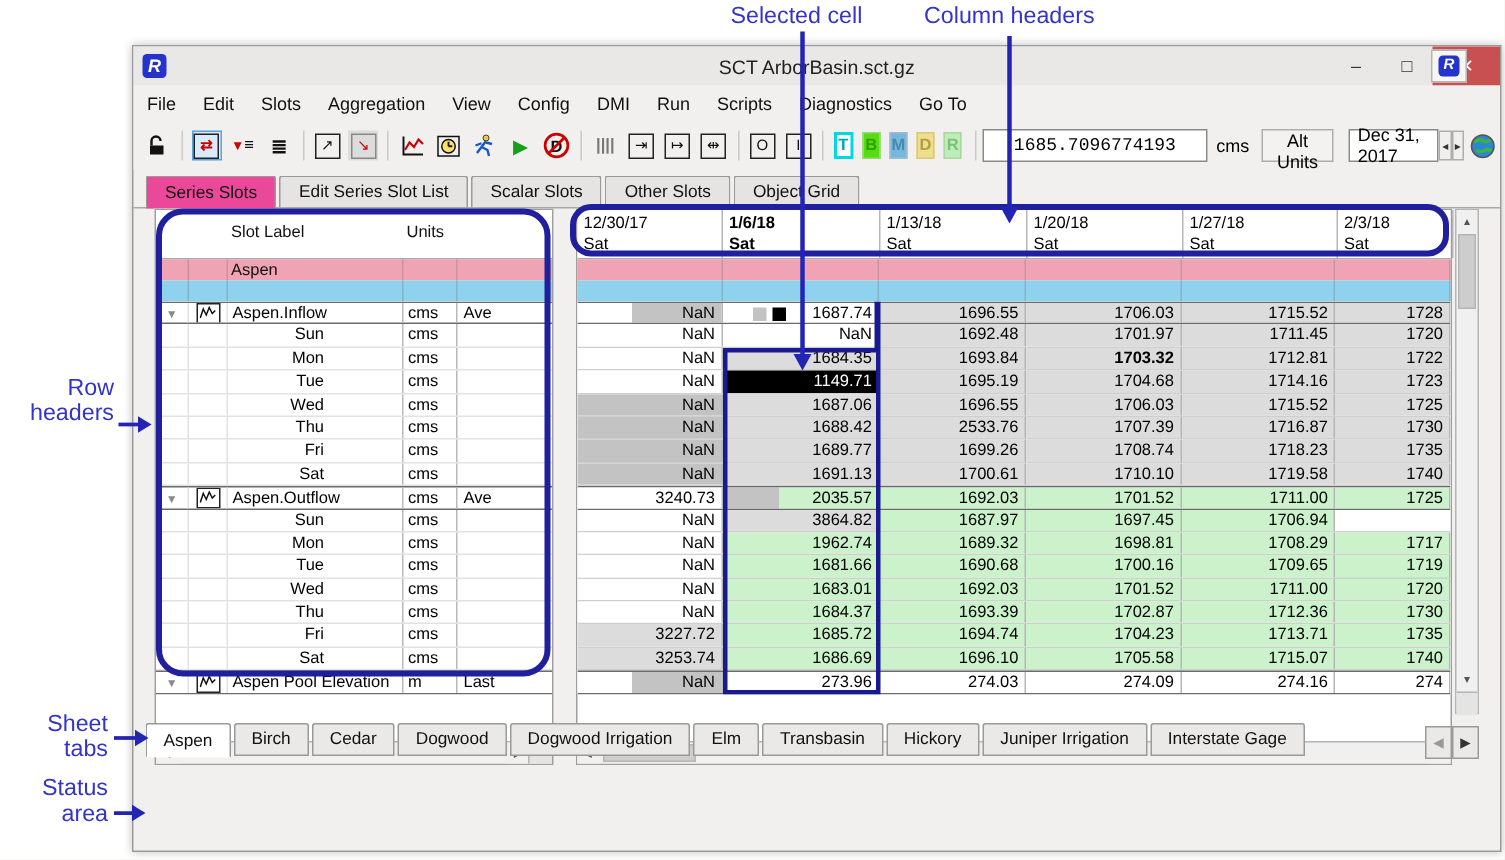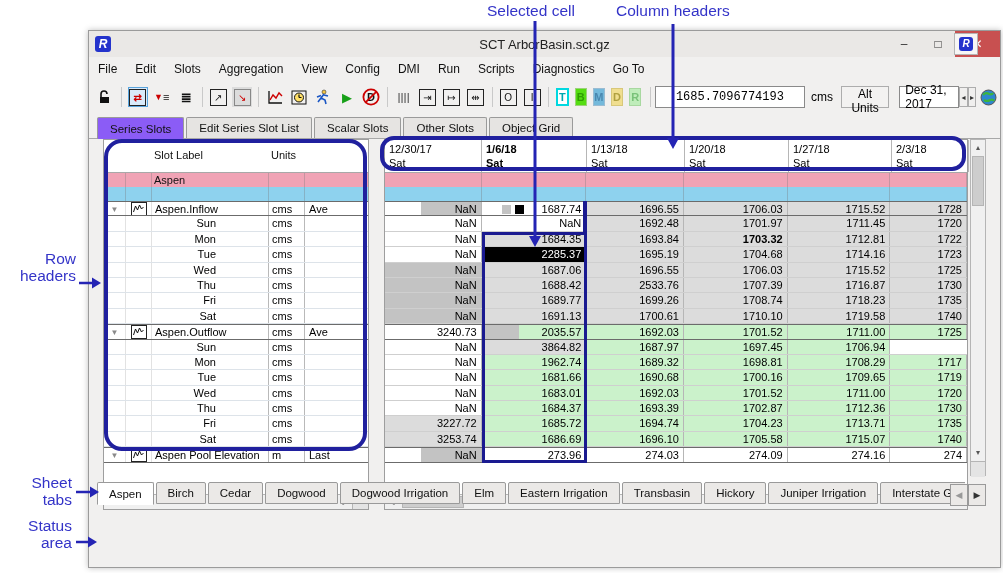--- a/index.html
+++ b/index.html
@@ -38,21 +38,21 @@
     font-family:"Liberation Sans",sans-serif;}
   #date-field{width:84px;height:20px;border:1px solid #8a8a8a;background:#fff;font-size:12px;
     display:flex;align-items:center;padding-left:5px;margin-left:10px;}
   .spin-btn{width:12px;height:20px;border:1px solid #adadad;background:#f0efee;display:flex;align-items:center;
     justify-content:center;font-size:8px;color:#333;box-sizing:border-box;}
   
   #viewtabs{position:absolute;left:0;top:83px;width:100%;height:25px;display:flex;align-items:flex-end;
     padding-left:8px;box-sizing:border-box;border-bottom:1px solid #a8a8a8;}
   .vtab{font-size:11.5px;padding:4px 12px;border:1px solid #9a9a9a;border-bottom:none;background:#e6e4e2;
     margin-right:2px;border-radius:2px 2px 0 0;color:#111;}
-  .vtab.active{background:#8b5cf6;position:relative;top:1px;padding-top:5px;}
+  .vtab.active{background:#ec4899;position:relative;top:1px;padding-top:5px;}
   
   #gridarea{position:absolute;left:0;top:108px;width:100%;height:340px;}
   .pane{position:absolute;top:0;height:371px;background:#fff;border:1px solid #9e9e9e;box-sizing:border-box;}
   #left-pane{left:14px;width:266px;}
   #data-pane{left:295px;width:584px;}
   .pane-header{height:32px;border-bottom:1px solid #a8a8a8;position:relative;background:#fff;font-size:11px;}
   .corner-h{position:absolute;top:9px;color:#111;}
   .row-pink,.row-sky{height:14px;position:relative;display:flex;}
   .seg{height:100%;box-sizing:border-box;border-right:1px solid rgba(120,120,120,.35);}
   #left-rows,#data-rows{position:relative;height:262px;overflow:hidden;background:#fff;}
@@ -474,21 +474,21 @@
           <div class="drow" style="height: 15.4px;">
             <span class="dcell" style="width: 97px; background: rgb(255, 255, 255);">NaN</span>
             <span class="dcell" style="width: 105px; background: rgb(220, 220, 220);">1684.35</span>
             <span class="dcell" style="width: 98px; background: rgb(220, 220, 220);">1693.84</span>
             <span class="dcell" style="width: 104px; background: rgb(220, 220, 220); font-weight: bold;">1703.32</span>
             <span class="dcell" style="width: 103px; background: rgb(220, 220, 220);">1712.81</span>
             <span class="dcell" style="width: 77px; background: rgb(220, 220, 220);">1722</span>
           </div>
           <div class="drow" style="height: 15.4px;">
             <span class="dcell" style="width: 97px; background: rgb(255, 255, 255);">NaN</span>
-            <span class="dcell" style="width: 105px; background: rgb(0, 0, 0); color: rgb(255, 255, 255);">2285.37</span>
+            <span class="dcell" style="width: 105px; background: rgb(0, 0, 0); color: rgb(255, 255, 255);">1149.71</span>
             <span class="dcell" style="width: 98px; background: rgb(220, 220, 220);">1695.19</span>
             <span class="dcell" style="width: 104px; background: rgb(220, 220, 220);">1704.68</span>
             <span class="dcell" style="width: 103px; background: rgb(220, 220, 220);">1714.16</span>
             <span class="dcell" style="width: 77px; background: rgb(220, 220, 220);">1723</span>
           </div>
           <div class="drow" style="height: 15.4px;">
             <span class="dcell" style="width: 97px; background: rgb(195, 195, 195);">NaN</span>
             <span class="dcell" style="width: 105px; background: rgb(220, 220, 220);">1687.06</span>
             <span class="dcell" style="width: 98px; background: rgb(220, 220, 220);">1696.55</span>
             <span class="dcell" style="width: 104px; background: rgb(220, 220, 220);">1706.03</span>
@@ -611,21 +611,20 @@
     </div>
   </div>
 
   <div id="sheettabs">
       <span class="stab active">Aspen</span>
       <span class="stab">Birch</span>
       <span class="stab">Cedar</span>
       <span class="stab">Dogwood</span>
       <span class="stab">Dogwood Irrigation</span>
       <span class="stab">Elm</span>
-      <span class="stab">Eastern Irrigation</span>
       <span class="stab">Transbasin</span>
       <span class="stab">Hickory</span>
       <span class="stab">Juniper Irrigation</span>
       <span class="stab">Interstate Gage</span>
     </div>
   <div id="sheettab-arrows">
     <span class="stab-arrow" style="color:#999;">◀</span>
     <span class="stab-arrow">▶</span>
   </div>
 

